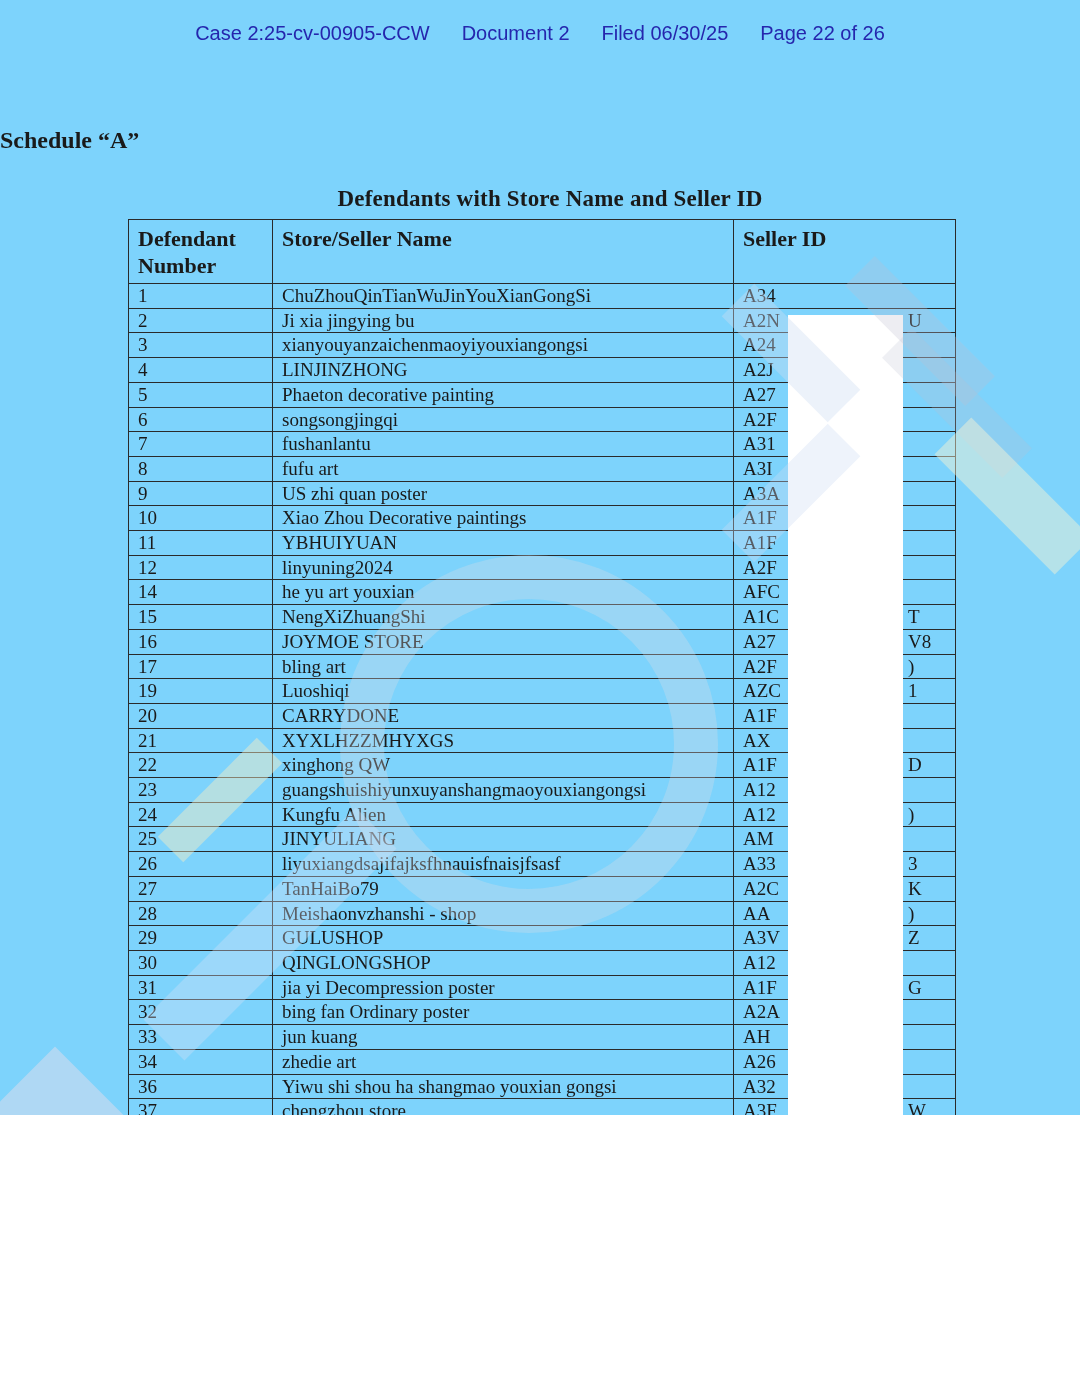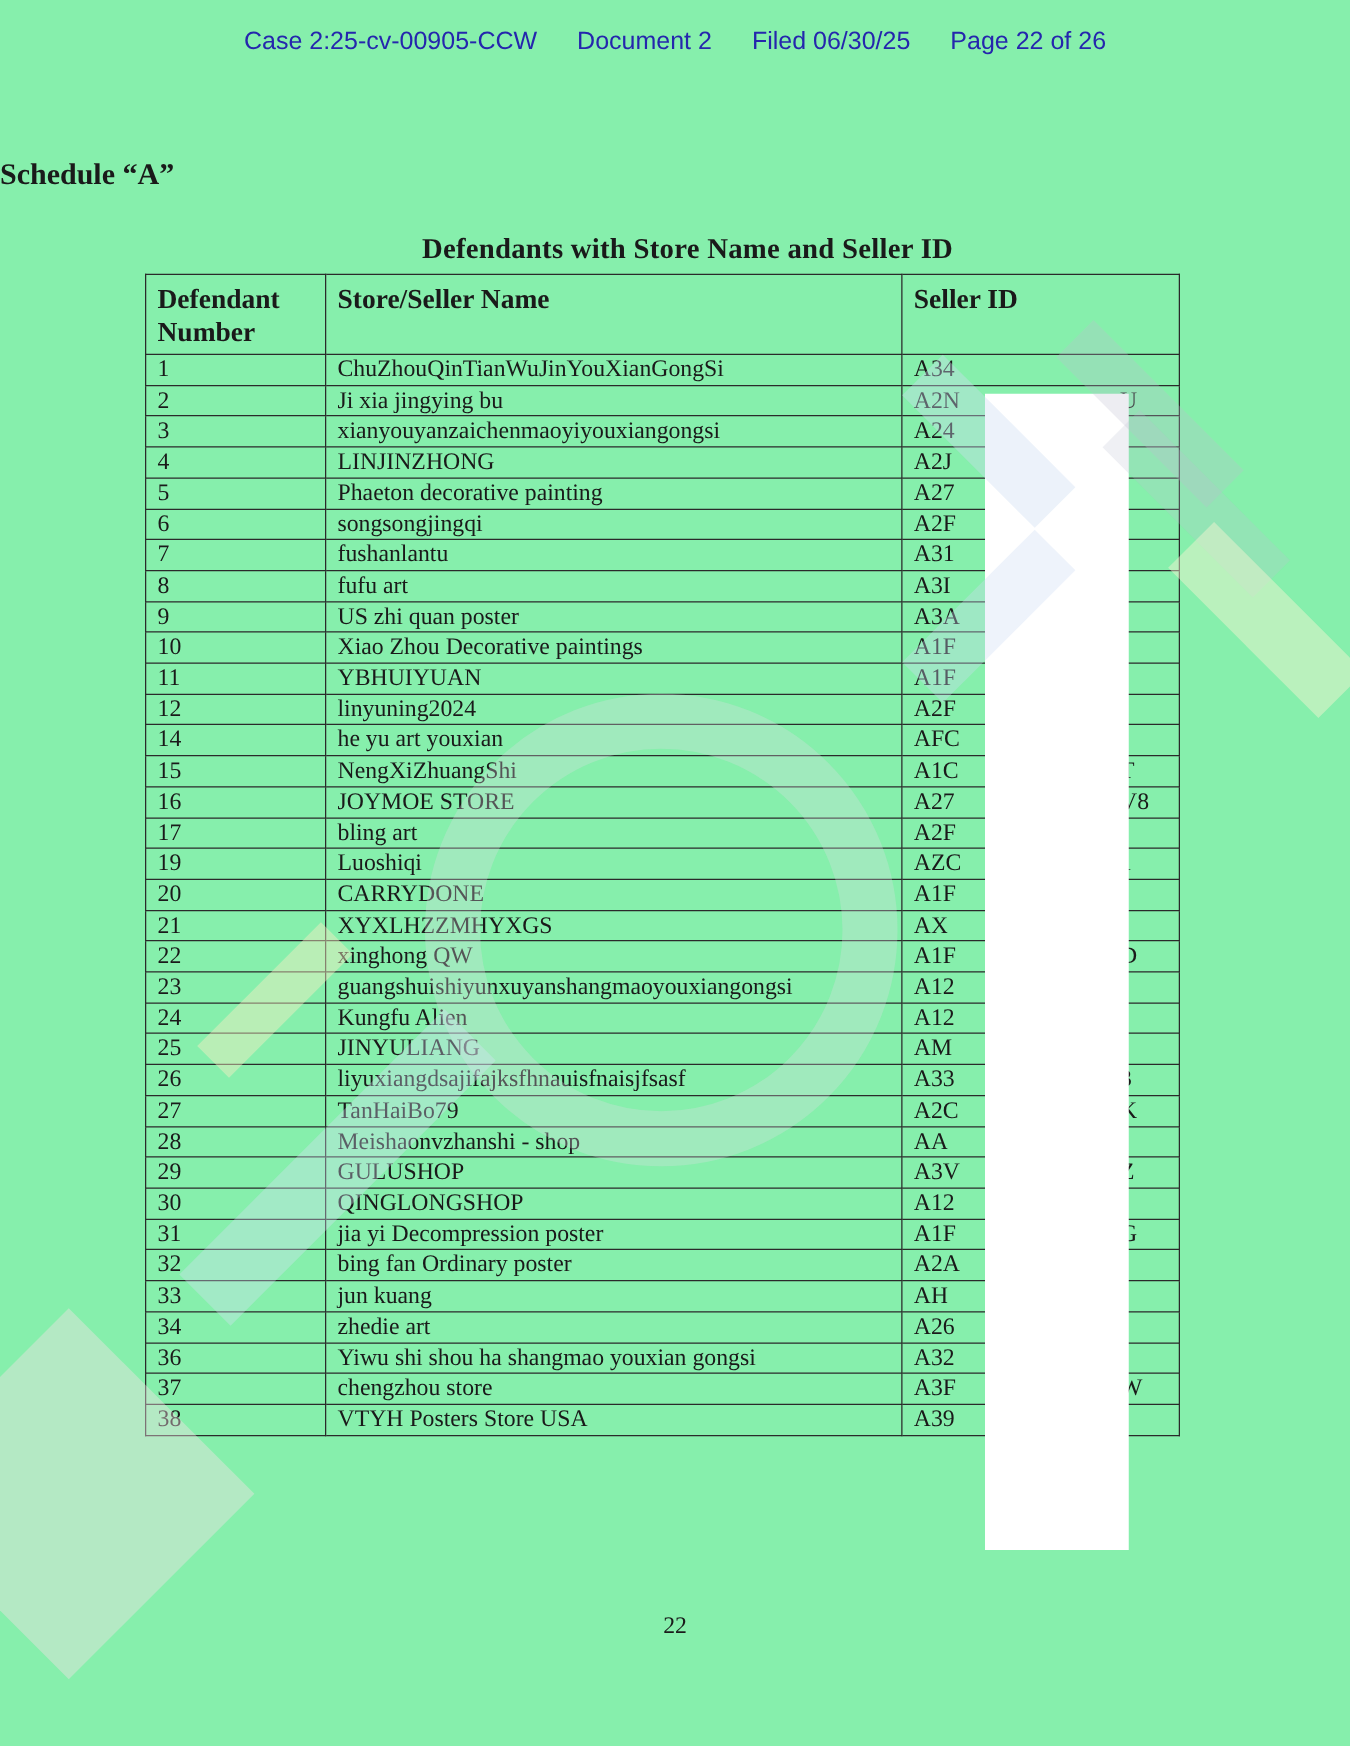--- a/index.html
+++ b/index.html
@@ -1,19 +1,19 @@
 <!DOCTYPE html>
 <html><head>
 <meta charset="utf-8">
 <style>
   html,body{margin:0;padding:0;background:#ffffff;}
   .page{
     position:relative;
-    width:1080px;height:1397px;
-    background:#86efac;
+    width:1080px;height:1115px;
+    background:#7dd3fc;
     font-family:"Liberation Serif", serif;
     color:#1a1a1a;
     overflow:hidden;
   }
   
   .case-header{
     position:absolute;top:22px;left:0;right:0;
     display:flex;justify-content:center;gap:32px;
     font-family:"Liberation Sans", sans-serif;
     font-size:20px;line-height:22px;
@@ -26,21 +26,21 @@
     margin:0;text-align:left;
     font-size:24px;font-weight:bold;
   }
   .subtitle{
     position:absolute;top:176px;left:0;width:100%;
     margin:10px;text-align:center;
     font-size:23px;font-weight:bold;letter-spacing:.2px;
   }
   
   table.deftable{
-    position:absolute;left:116px;top:219px;
+    position:absolute;left:128px;top:219px;
     width:827px;
     border-collapse:collapse;table-layout:fixed;
     z-index:1;
   }
   table.deftable th, table.deftable td{
     border:1.5px solid #2a2a2a;
   }
   table.deftable th{
     font-size:22px;font-weight:bold;
     text-align:left;vertical-align:top;

